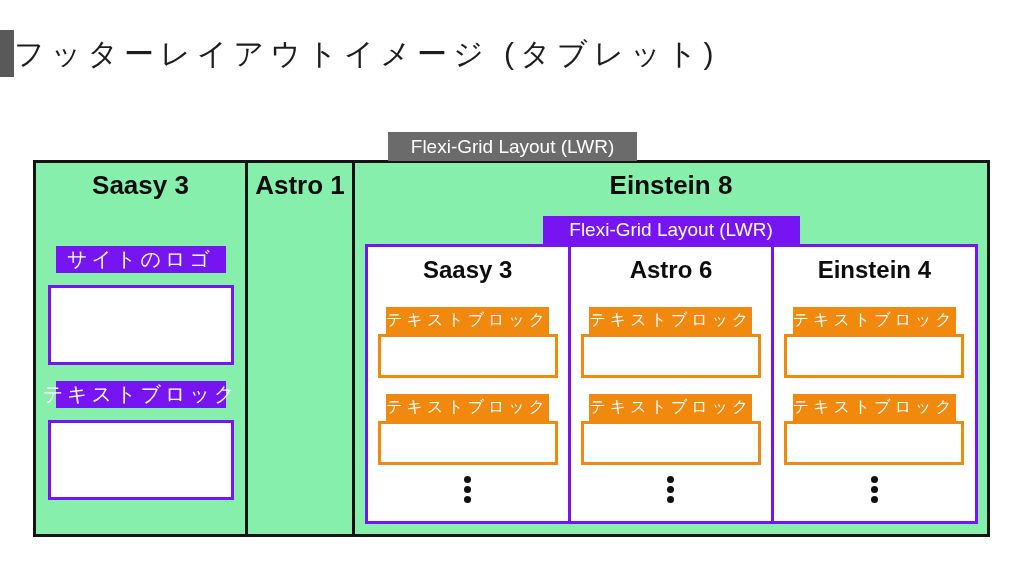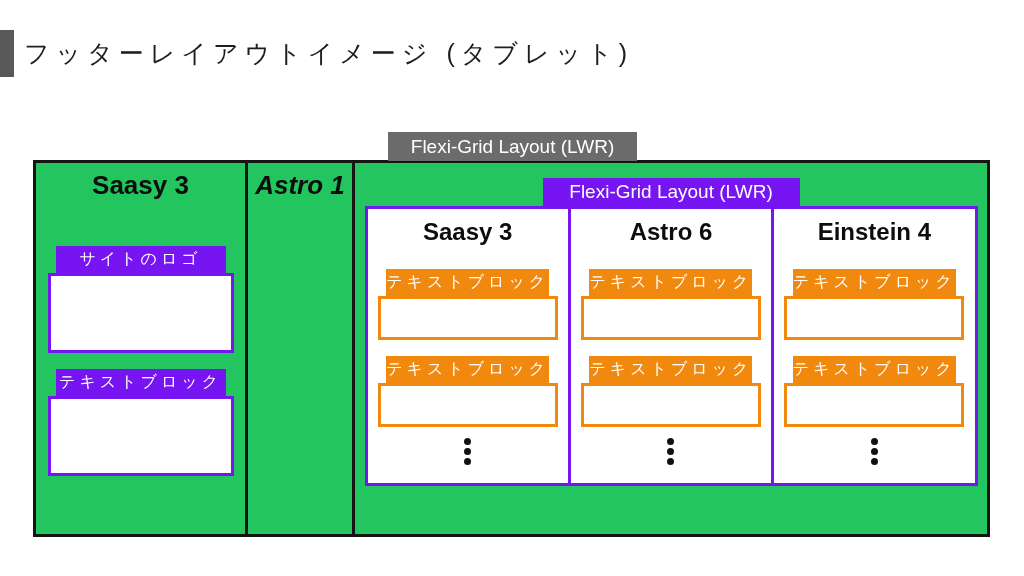--- a/index.html
+++ b/index.html
@@ -12,48 +12,48 @@
   html,body{margin:0;padding:0;}
   body{
     width:1024px;height:576px;background:#ffffff;position:relative;overflow:hidden;
     font-family:"Liberation Sans","DejaVu Sans",sans-serif;
   }
   .page{position:absolute;inset:0;}
 
   
   .title-accent{position:absolute;left:0;top:30px;width:14px;height:47px;background:var(--title-bar);}
   .page-title{
-    position:absolute;left:24px;top:30px;height:47px;line-height:47px;
-    font-size:25px;color:#1d1d1d;letter-spacing:6px;white-space:nowrap;
+    position:absolute;left:14px;top:30px;height:47px;line-height:47px;
+    font-size:30px;color:#1d1d1d;letter-spacing:6px;white-space:nowrap;
   }
 
   
   .gray-label{
     position:absolute;left:388px;top:132px;width:249px;height:29px;
     background:var(--gray-label-bg);color:#fff;font-size:19px;
     display:flex;align-items:center;justify-content:center;z-index:3;
   }
 
   
   .outer-box{
     position:absolute;left:33px;top:160px;width:951px;height:371px;
-    border:3px solid var(--border);display:flex;background:#22c55e;
+    border:3px solid var(--border);display:flex;background:#86efac;
   }
   .col{position:relative;}
   .col-saasy{width:209px;border-right:3px solid var(--border);}
-  .col-astro{width:104px;border-right:3px solid var(--border);font-style:italic;}
+  .col-astro{width:104px;border-right:3px solid var(--border);}
   .col-einstein{flex:1;}
   .col-header{
     text-align:center;font-weight:800;font-size:26px;color:#0d0d0d;margin-top:7px;white-space:nowrap;
   }
 
   
   .p-label{
-    width:170px;height:27px;margin:0 auto;background:var(--purple);color:#fff;
-    font-size:16px;letter-spacing:4px;display:flex;align-items:center;justify-content:center;
+    width:170px;height:27px;margin:12px auto;background:var(--purple);color:#fff;
+    font-size:20px;letter-spacing:4px;display:flex;align-items:center;justify-content:center;
     white-space:nowrap;
   }
   .p-box{width:180px;height:74px;border:3px solid var(--purple);margin:0 auto;background:#fff;}
   .mt-first{margin-top:45px;}
   .mt-next{margin-top:16px;}
 
   
   .purple-label{
     width:257px;height:28px;margin:15px auto 0;background:var(--purple);color:#fff;
     font-size:19px;display:flex;align-items:center;justify-content:center;
@@ -100,20 +100,21 @@
       <div class="p-box"></div>
       <div class="p-label mt-next">テキストブロック</div>
       <div class="p-box"></div>
     </div>
 
     <div class="col col-astro">
       <div class="col-header">Astro 1</div>
     </div>
 
     <div class="col col-einstein">
+      <div class="col-header">Einstein 8</div>
       <div class="purple-label">Flexi-Grid Layout (LWR)</div>
 
       <div class="inner-box">
 
         <div class="icol icol-divider">
           <div class="icol-header">Saasy 3</div>
           <div class="o-label o-first">テキストブロック</div>
           <div class="o-box"></div>
           <div class="o-label o-next">テキストブロック</div>
           <div class="o-box"></div>

